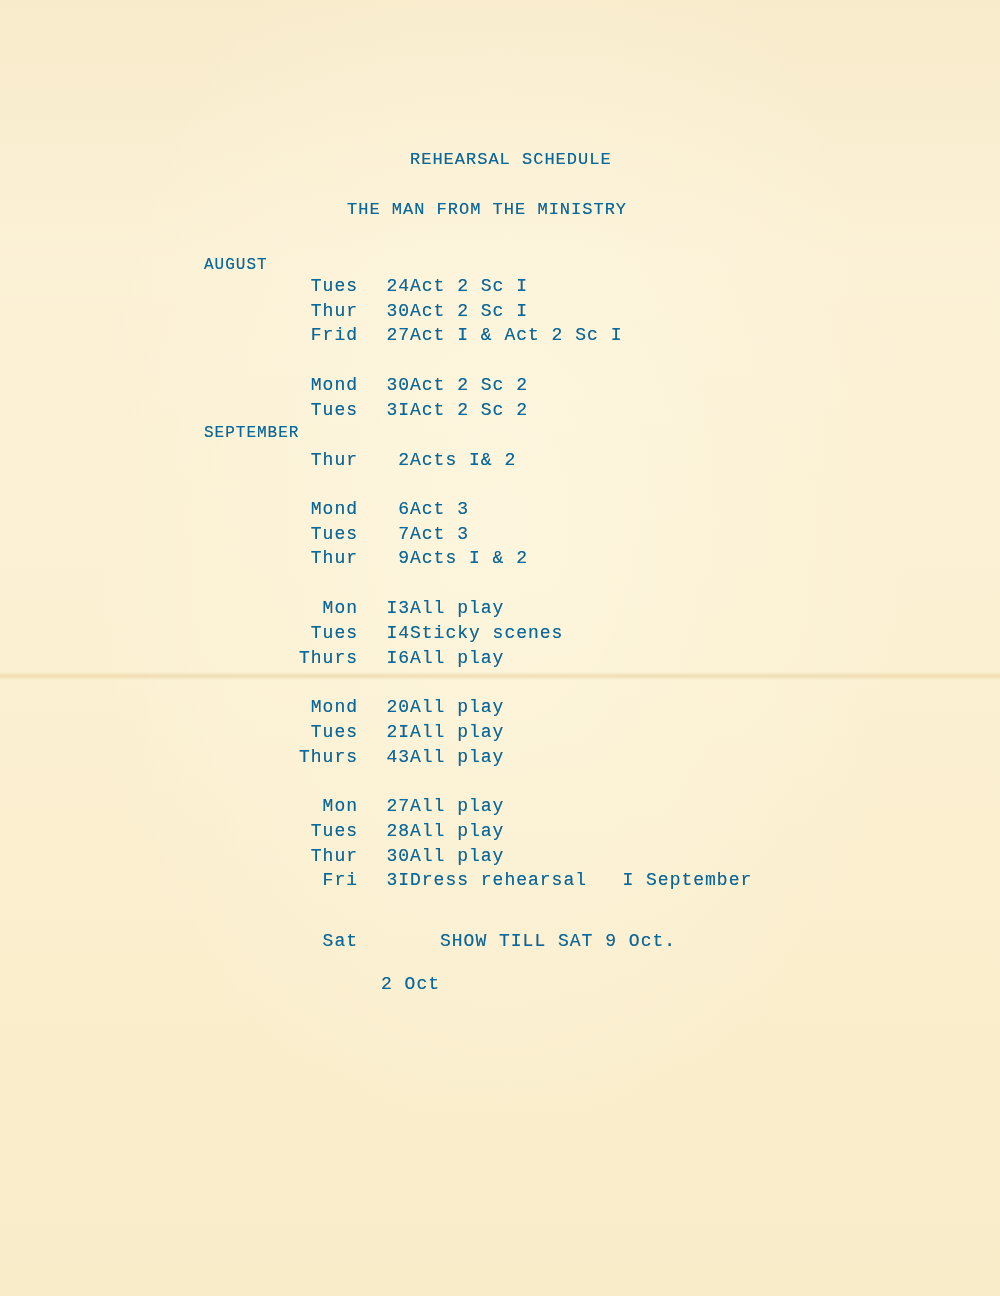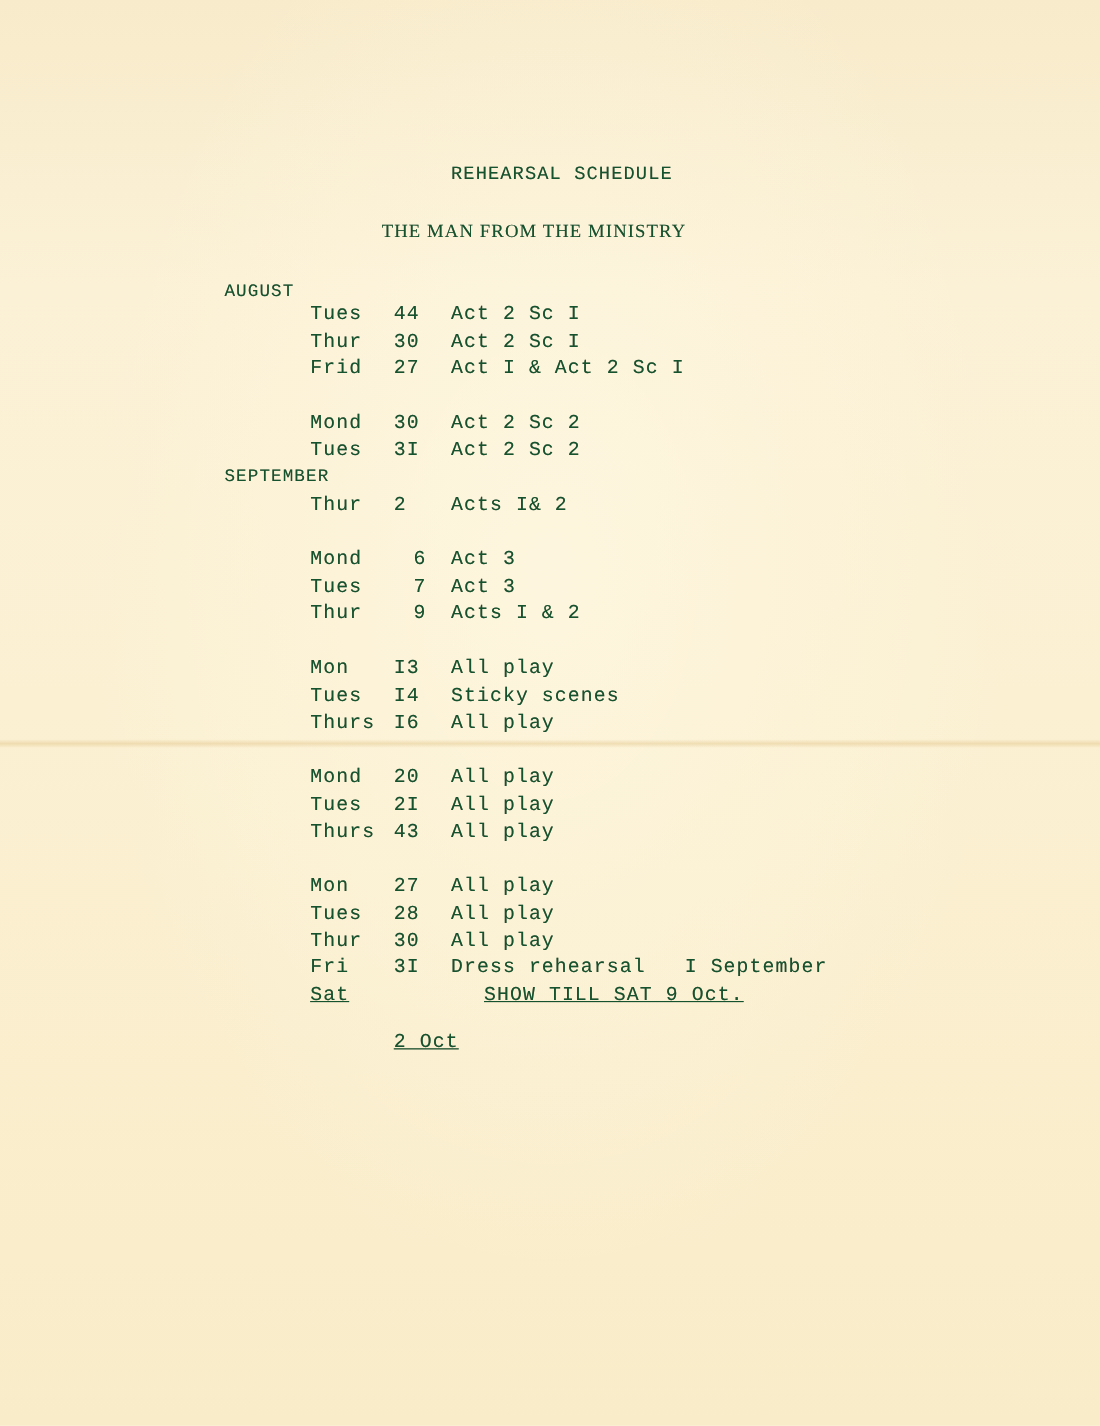--- a/index.html
+++ b/index.html
@@ -23,62 +23,63 @@
     }
     .fold {
       position: absolute;
       left: 0;
       top: 672px;
       width: 1000px;
       height: 8px;
       background: linear-gradient(180deg, rgba(230,205,150,0) 0%, rgba(225,195,135,0.45) 50%, rgba(230,205,150,0) 100%);
     }
     .ink {
-      color: #14532d;
+      color: #0369a1;
       letter-spacing: 1px;
       text-shadow: 0 0 0.6px rgba(90,85,78,0.6);
     }
     .title {
       position: absolute;
       font-size: 17px;
       white-space: pre;
     }
     .title-1 { left: 410px; top: 150px; }
-    .title-2 { left: 347px; top: 200px; font-family: Liberation Serif, serif; }
+    .title-2 { left: 347px; top: 200px; }
     .month {
       position: absolute;
       left: 204px;
       font-size: 16px;
       white-space: pre;
     }
     .row {
       position: absolute;
       left: 282px;
       font-size: 18px;
       white-space: pre;
       display: flex;
+      text-align: right;
     }
     .day { width: 76px; display: inline-block; }
     .date { width: 52px; display: inline-block; }
     .event { display: inline-block; }
   </style>
 </head>
 <body>
 
 <div class="paper"></div>
 <div class="fold"></div>
 
 <div class="title title-1 ink">REHEARSAL SCHEDULE</div>
 <div class="title title-2 ink">THE MAN FROM THE MINISTRY</div>
 
 <div class="month ink" style="top:256px;">AUGUST</div>
 
 <div class="row ink" style="top:276px;">
   <span class="day">Tues</span>
-  <span class="date">44</span>
+  <span class="date">24</span>
   <span class="event">Act 2 Sc I</span>
 </div>
 <div class="row ink" style="top:301px;">
   <span class="day">Thur</span>
   <span class="date">30</span>
   <span class="event">Act 2 Sc I</span>
 </div>
 <div class="row ink" style="top:325px;">
   <span class="day">Frid</span>
   <span class="date">27</span>
@@ -165,17 +166,17 @@
 <div class="row ink" style="top:846px;">
   <span class="day">Thur</span>
   <span class="date">30</span>
   <span class="event">All play</span>
 </div>
 <div class="row ink" style="top:870px;">
   <span class="day">Fri</span>
   <span class="date">3I</span>
   <span class="event">Dress rehearsal   I September</span>
 </div>
-<div class="row ink" style="top:895px;text-decoration:underline;">
+<div class="row ink" style="top:931px;">
   <span class="day">Sat</span>
   <span class="date" style="width:82px;margin-top:43px;">2 Oct</span>
   <span class="event">SHOW TILL SAT 9 Oct.</span>
 </div>
 
 </body></html>

